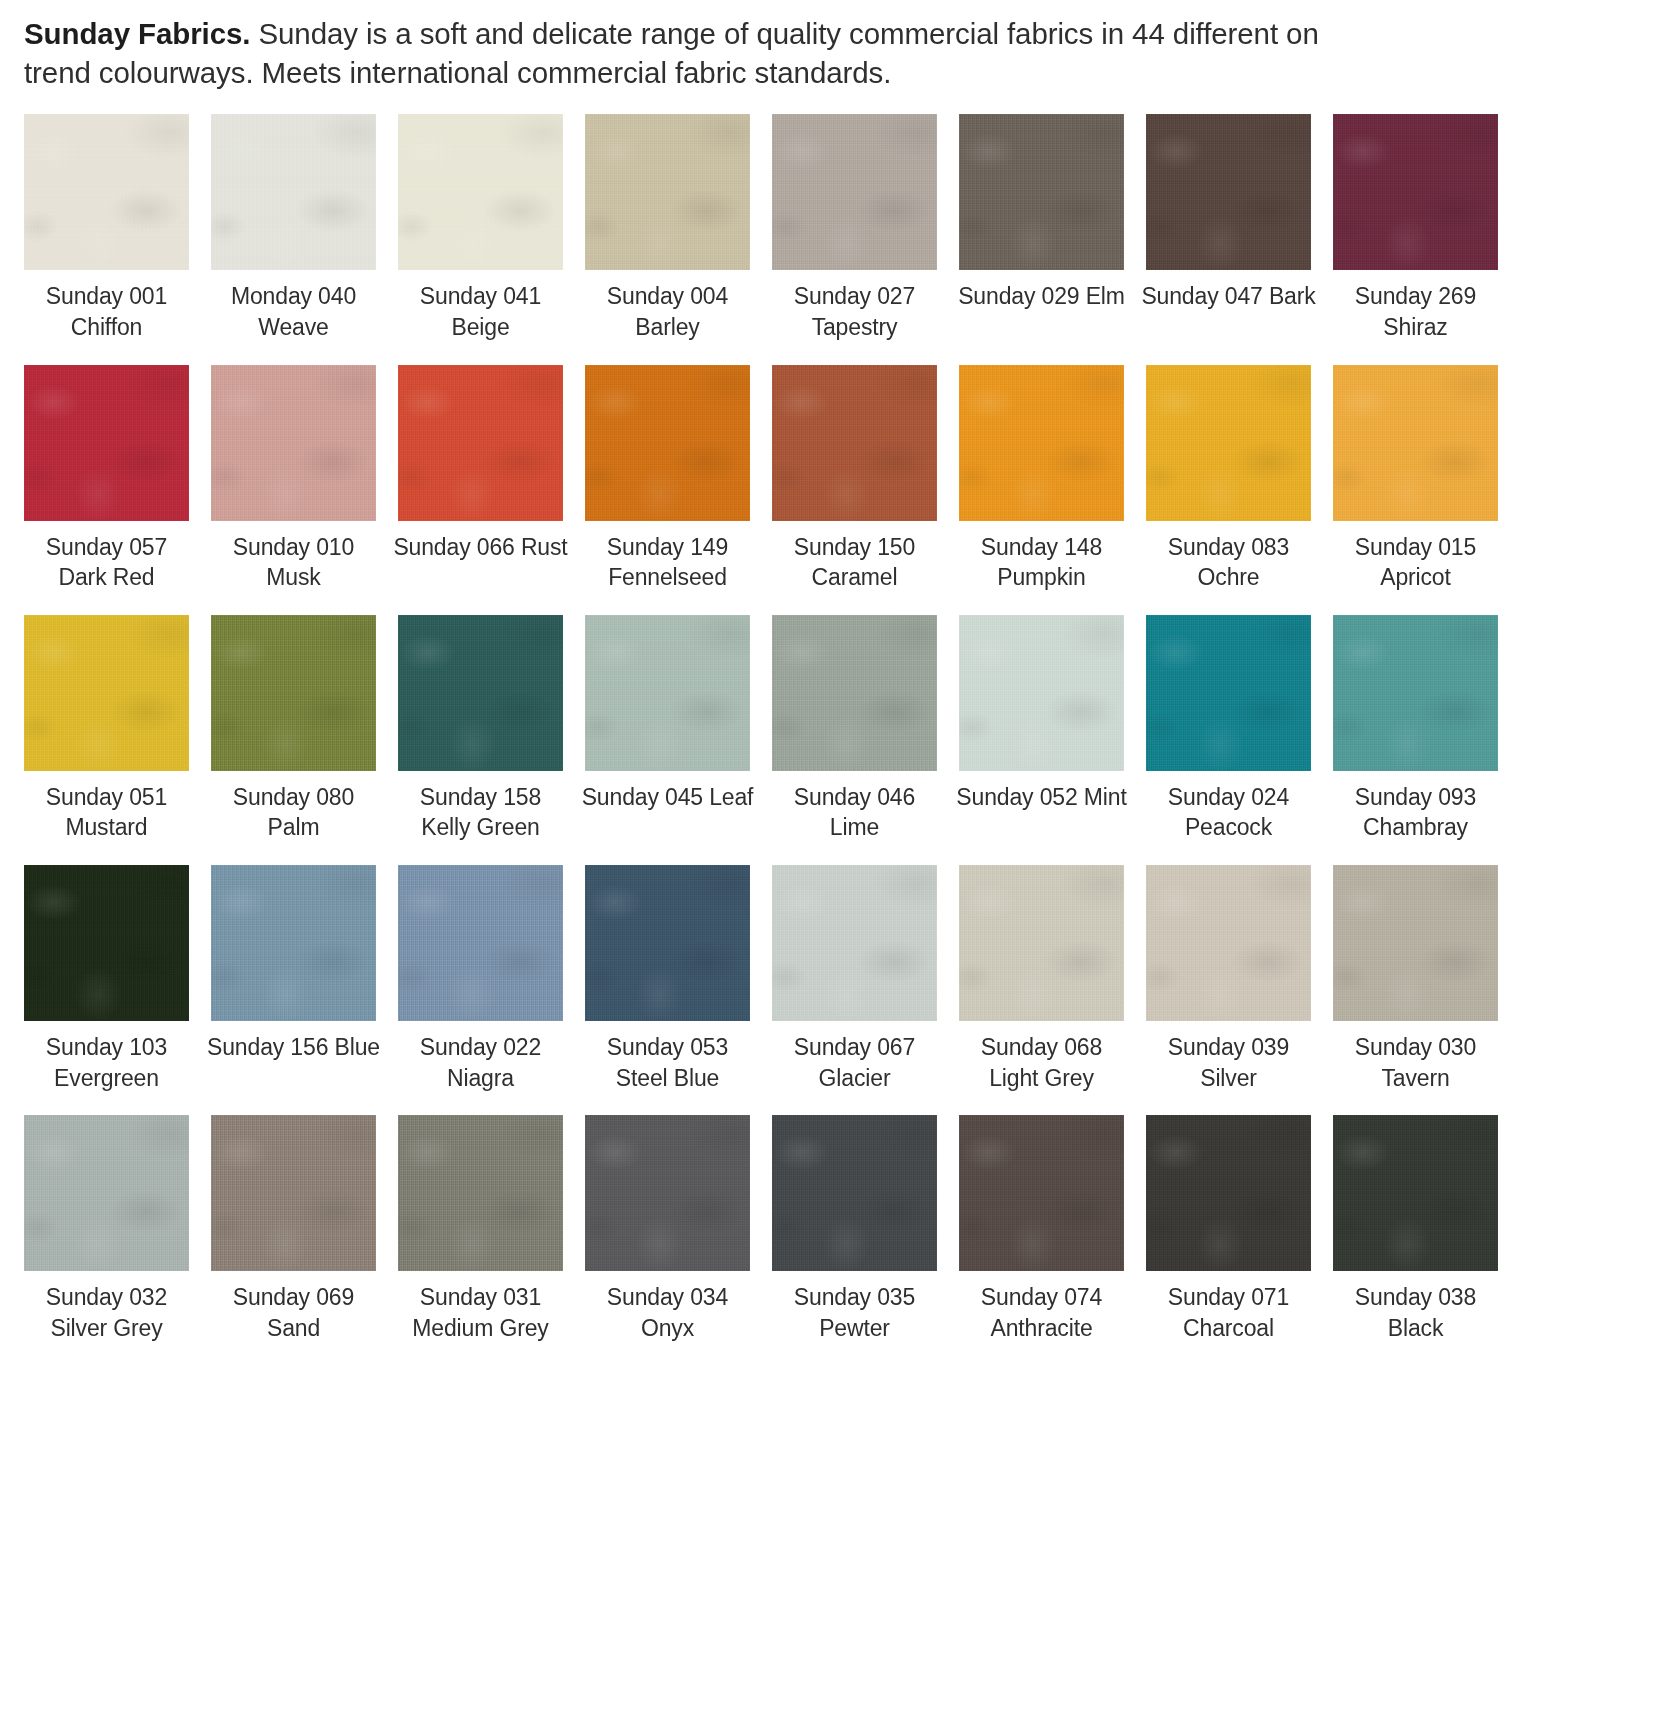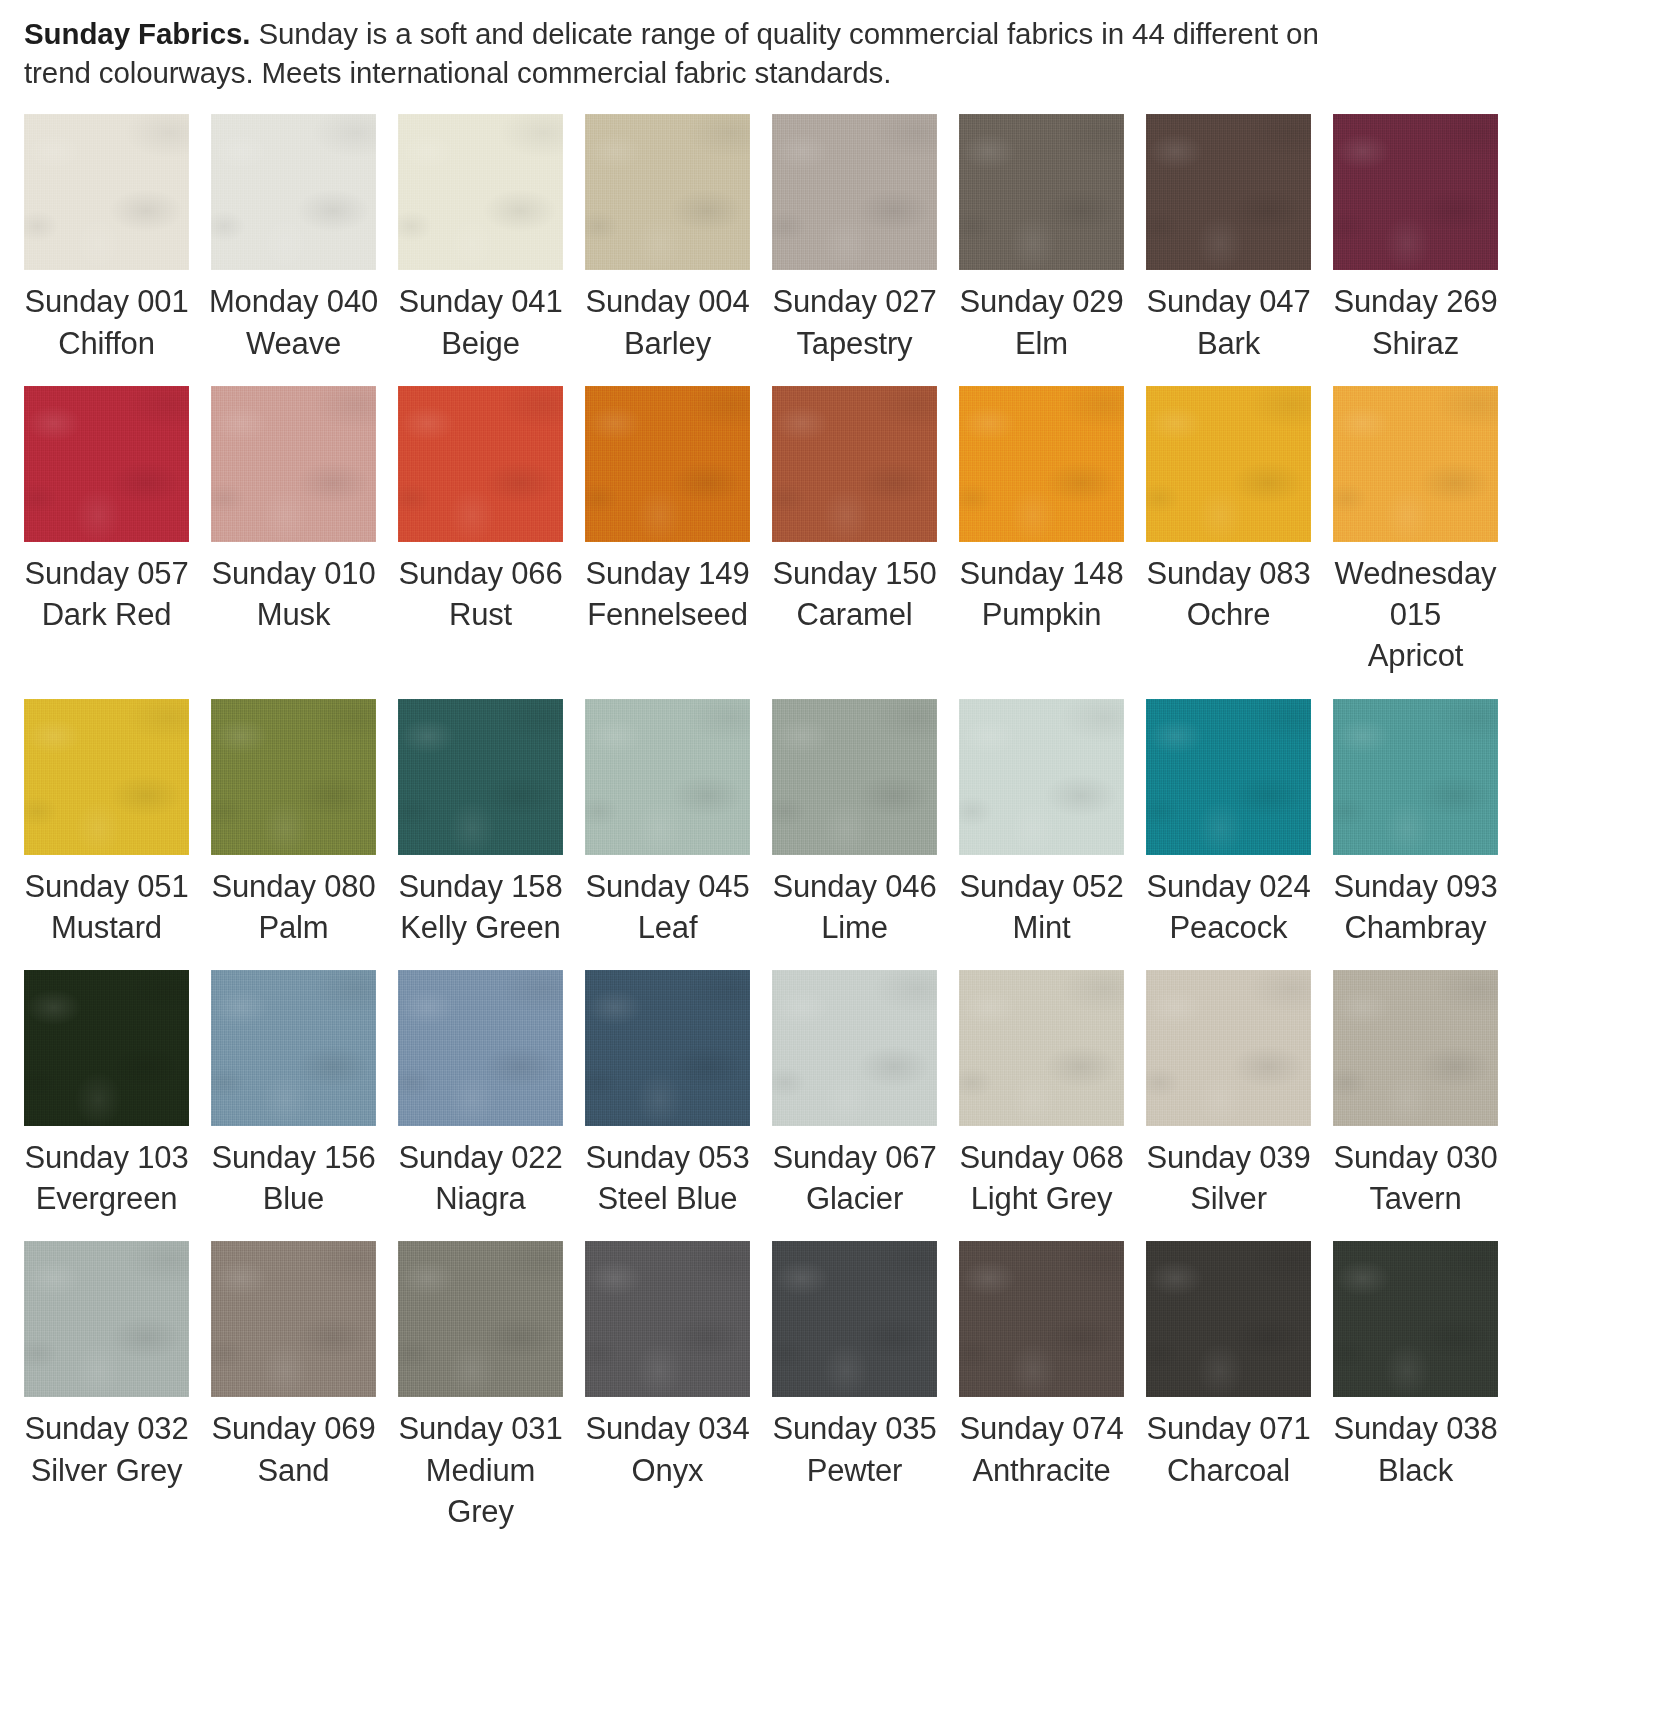--- a/index.html
+++ b/index.html
@@ -97,21 +97,21 @@
       radial-gradient(ellipse 40px 26px at 18% 24%, rgba(255,255,255,0.10), rgba(255,255,255,0) 70%),
       radial-gradient(ellipse 52px 30px at 74% 62%, rgba(0,0,0,0.075), rgba(0,0,0,0) 72%),
       radial-gradient(ellipse 34px 40px at 45% 83%, rgba(255,255,255,0.07), rgba(255,255,255,0) 70%),
       radial-gradient(ellipse 60px 34px at 88% 12%, rgba(0,0,0,0.05), rgba(0,0,0,0) 75%),
       radial-gradient(ellipse 30px 22px at 8% 72%, rgba(0,0,0,0.055), rgba(0,0,0,0) 72%);
     pointer-events: none;
   }
 
   .swatch-label {
     margin-top: 11px;
-    font-size: 31px;
+    font-size: 23px;
     line-height: 1.33;
     text-align: center;
     color: #2f2f2f;
     width: 175px;
     letter-spacing: -0.15px;
   }
   .swatch-label .lbl-name { display: block; }
 </style>
 </head>
 <body>
@@ -178,21 +178,21 @@
       <div class="swatch-cell">
         <div class="swatch-chip" style="background-color: rgb(232, 149, 31);"></div>
         <div class="swatch-label"><span>Sunday 148</span><span class="lbl-name">Pumpkin</span></div>
       </div>
       <div class="swatch-cell">
         <div class="swatch-chip" style="background-color: rgb(231, 173, 39);"></div>
         <div class="swatch-label"><span>Sunday 083</span><span class="lbl-name">Ochre</span></div>
       </div>
       <div class="swatch-cell">
         <div class="swatch-chip" style="background-color: rgb(237, 170, 62);"></div>
-        <div class="swatch-label"><span>Wednesday 015</span><span class="lbl-name">Apricot</span></div>
+        <div class="swatch-label"><span>Sunday 015</span><span class="lbl-name">Apricot</span></div>
       </div>
       <div class="swatch-cell">
         <div class="swatch-chip" style="background-color: rgb(220, 185, 46);"></div>
         <div class="swatch-label"><span>Sunday 051</span><span class="lbl-name">Mustard</span></div>
       </div>
       <div class="swatch-cell">
         <div class="swatch-chip" style="background-color: rgb(118, 129, 60);"></div>
         <div class="swatch-label"><span>Sunday 080</span><span class="lbl-name">Palm</span></div>
       </div>
       <div class="swatch-cell">

